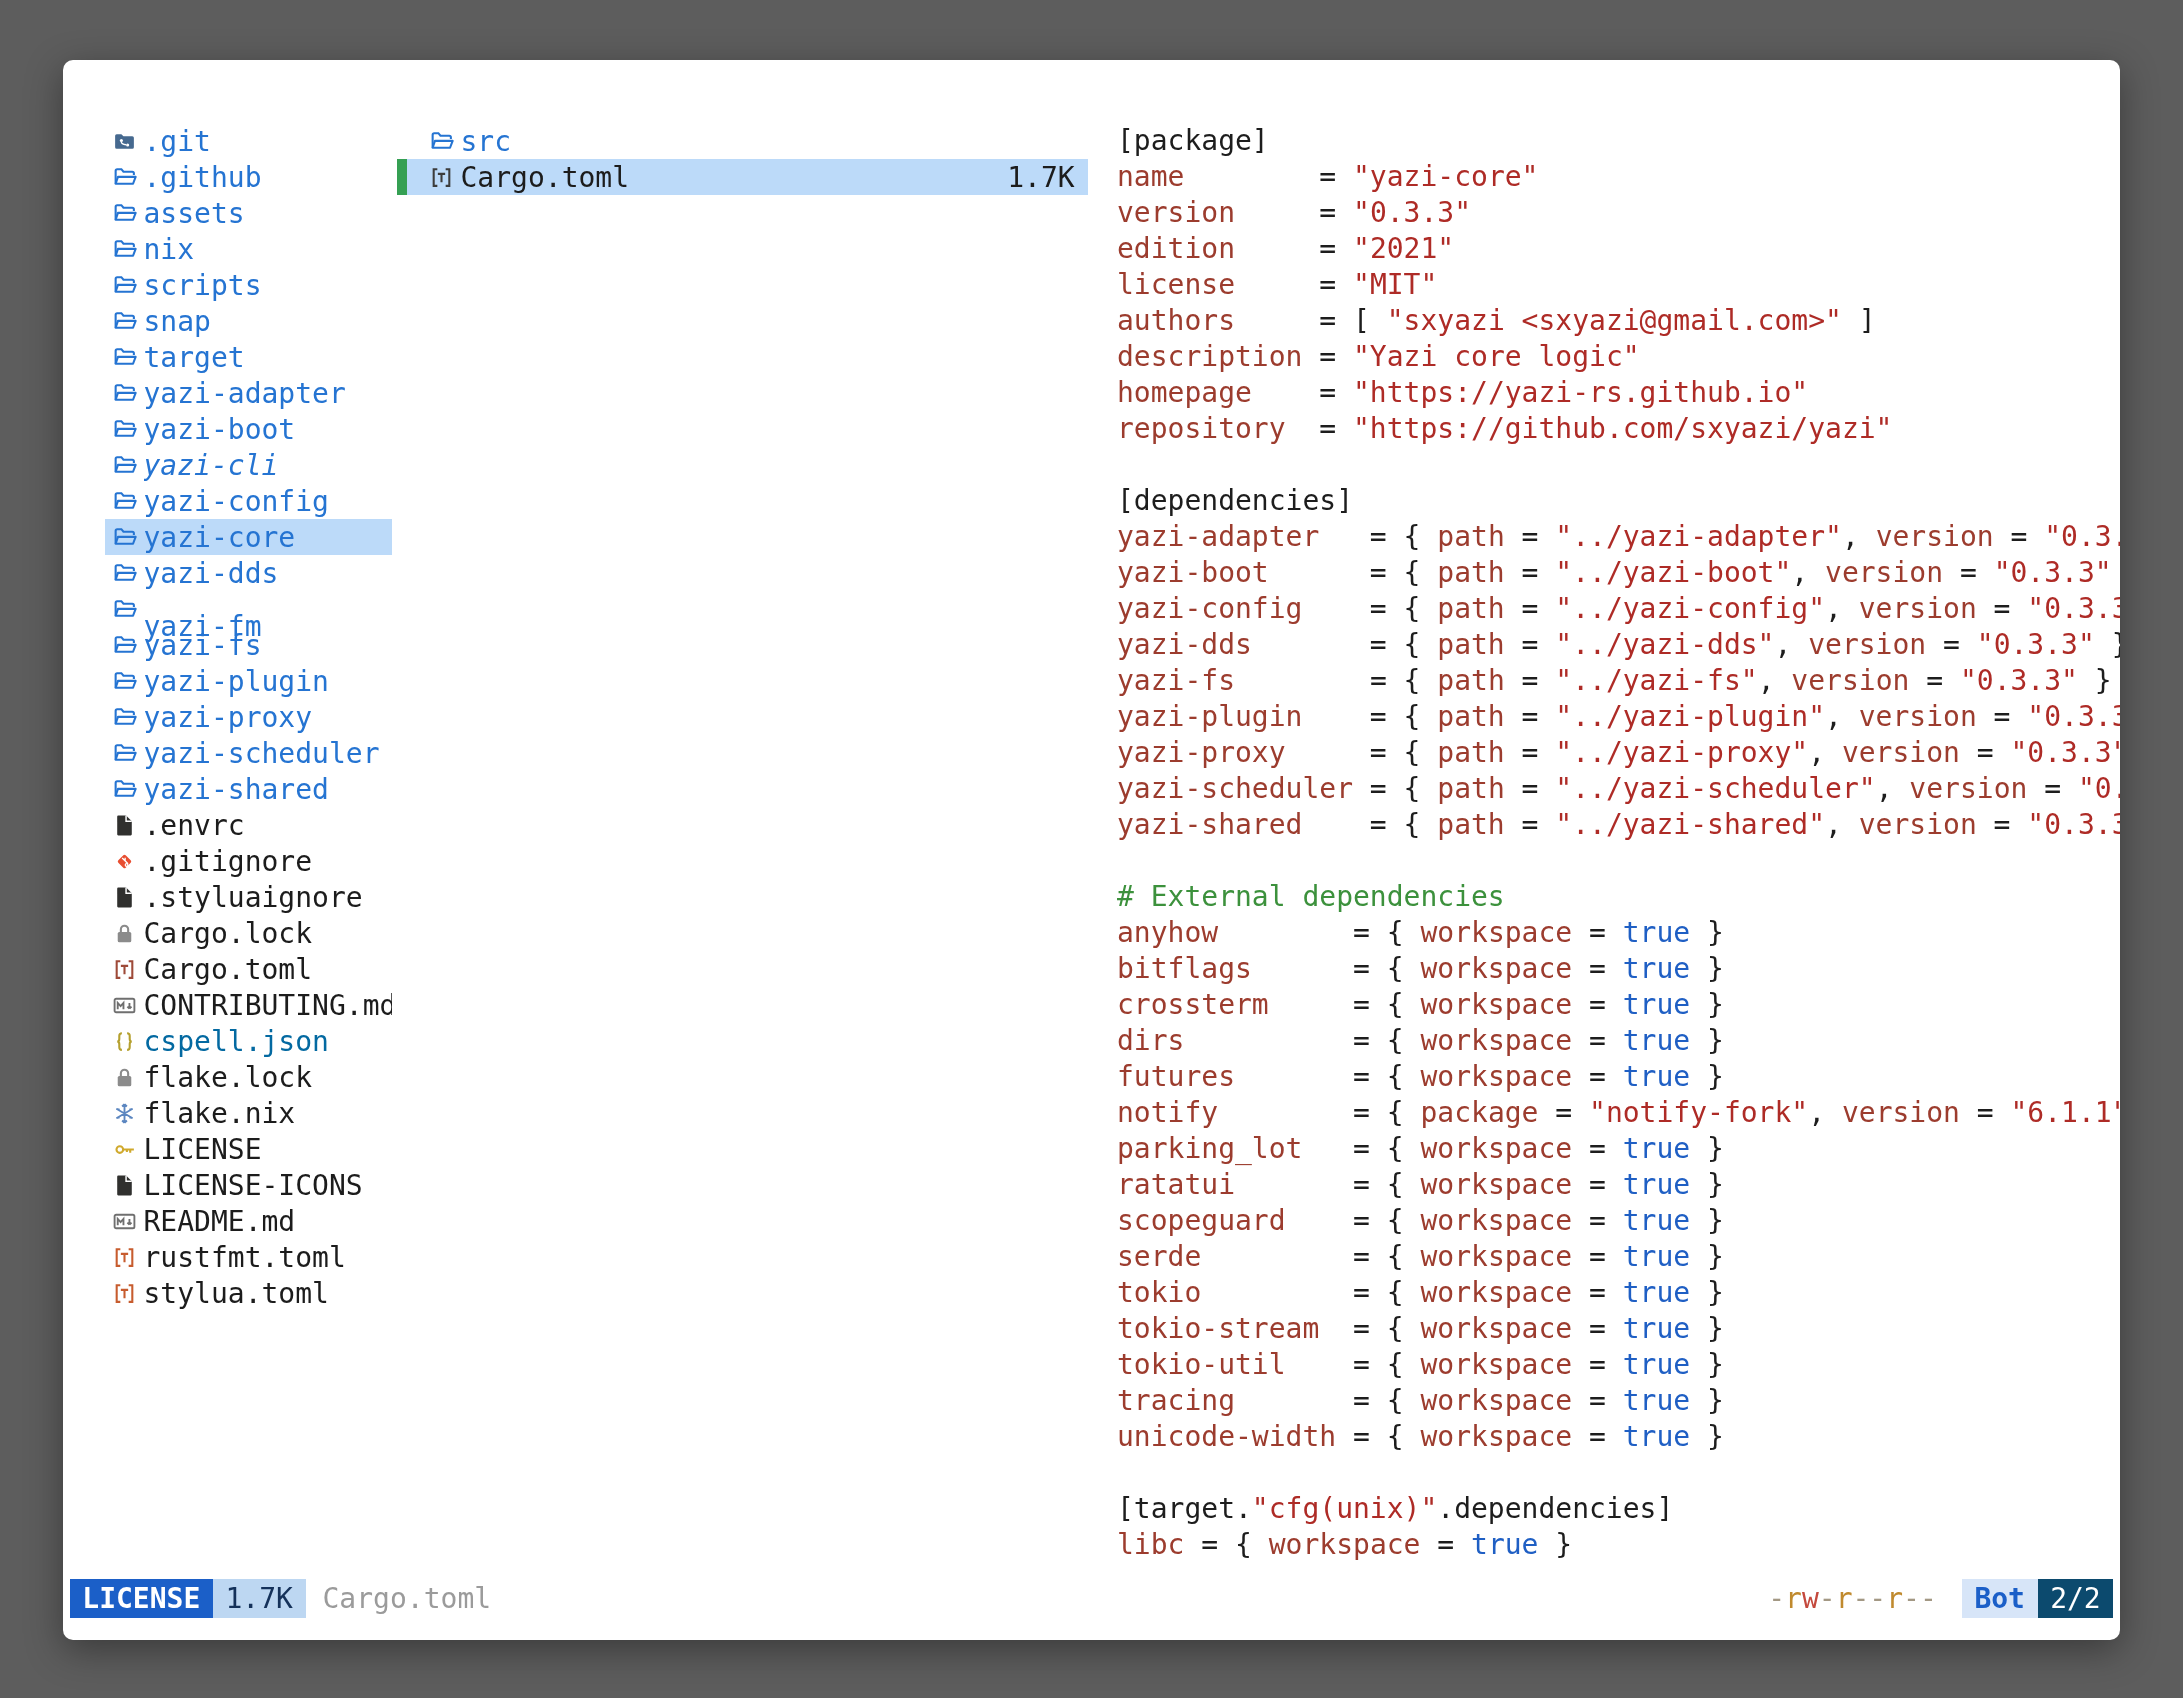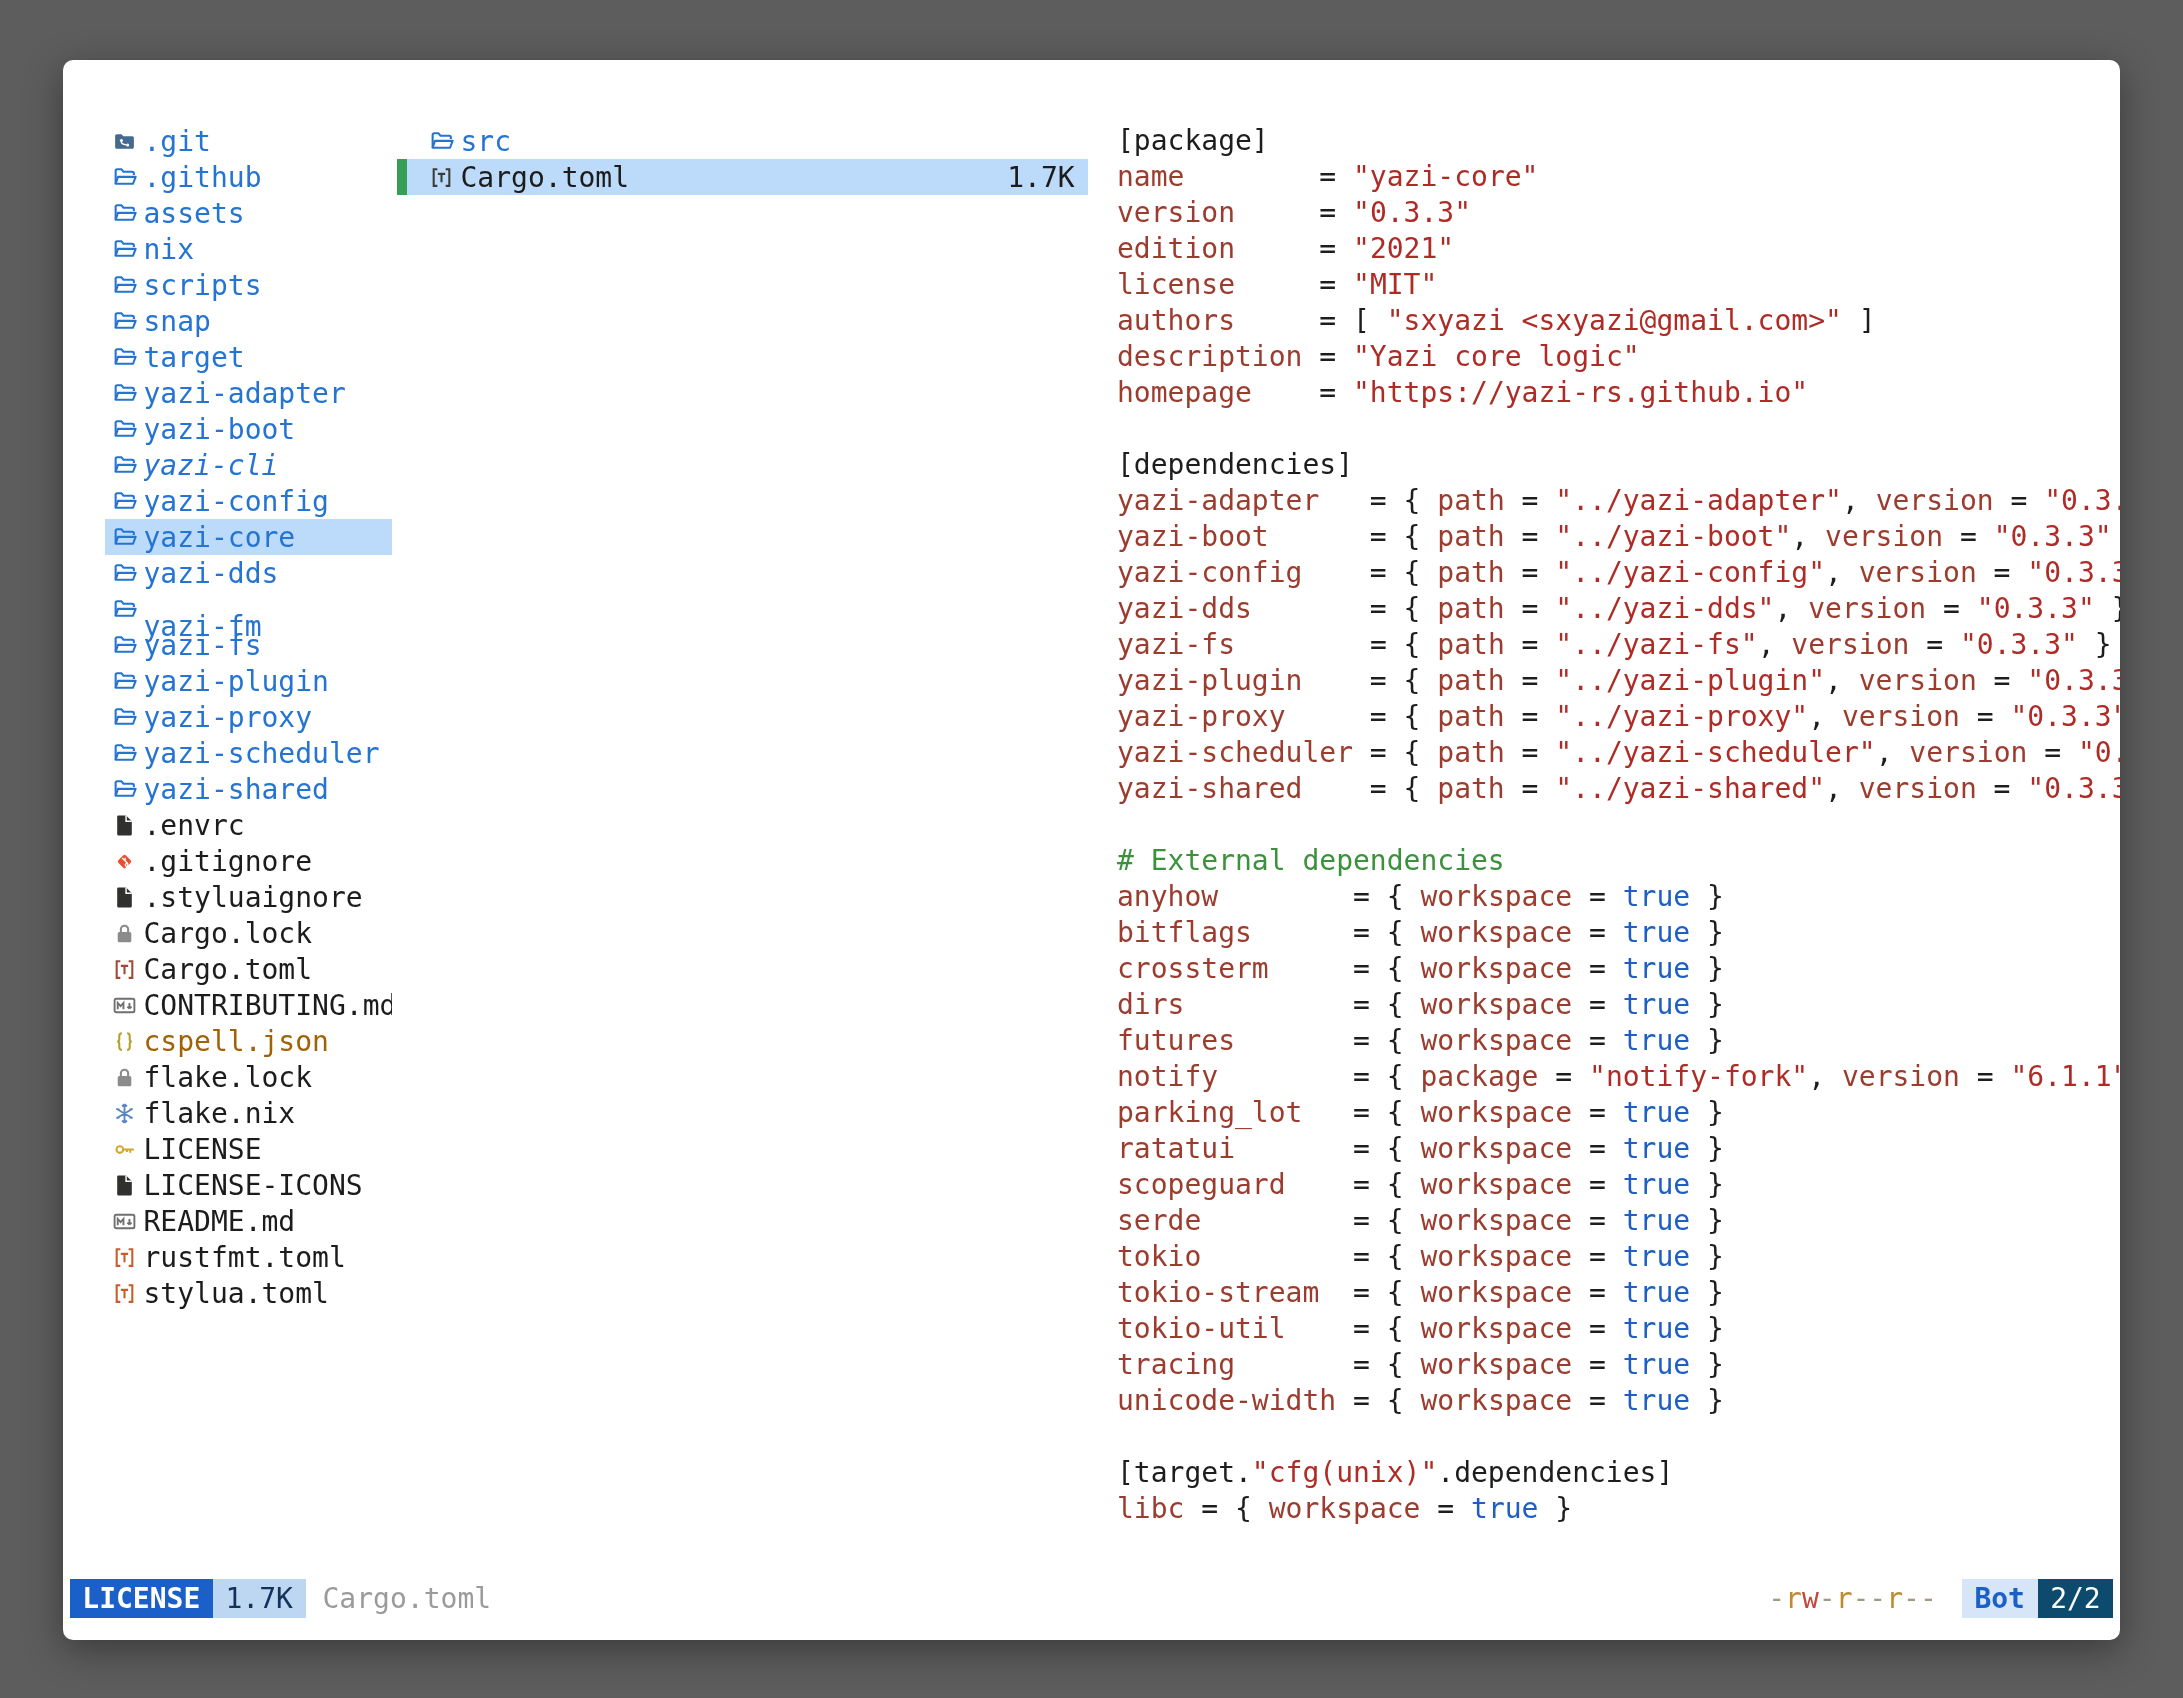--- a/index.html
+++ b/index.html
@@ -156,21 +156,21 @@
         <div class="row"><span class="icon" style="color: rgb(158, 74, 56);"><svg viewBox="0 0 24 24" fill="none" stroke="currentColor" stroke-width="2">
               <path d="M8 4H4.5v16H8M16 4h3.5v16H16M8.5 8.5h7M12 8.5V16.5"></path>
             </svg></span><span class="label" style="color: rgb(28, 28, 28);">Cargo.toml</span></div>
         <div class="row"><span class="icon" style="color: rgb(111, 111, 111);"><svg viewBox="0 0 24 24" fill="none" stroke="currentColor" stroke-width="1.8">
               <rect x="2.5" y="5.5" width="19" height="13" rx="1.5"></rect>
               <path d="M5.5 15.5v-6l2.75 3 2.75-3v6"></path>
               <path d="M16.75 9.5v5.5m0 0-2-2m2 2 2-2"></path>
             </svg></span><span class="label" style="color: rgb(28, 28, 28);">CONTRIBUTING.md</span></div>
         <div class="row"><span class="icon" style="color: rgb(181, 160, 46);"><svg viewBox="0 0 24 24" fill="none" stroke="currentColor" stroke-width="2">
               <path d="M9.5 4C7.5 4 7 5 7 6.5v3C7 11 6.5 12 5 12c1.5 0 2 1 2 2.5v3C7 19 7.5 20 9.5 20M14.5 4c2 0 2.5 1 2.5 2.5v3c0 1.5.5 2.5 2 2.5-1.5 0-2 1-2 2.5v3c0 1.5-.5 2.5-2.5 2.5"></path>
-            </svg></span><span class="label" style="color: #a16207;">cspell.json</span></div>
+            </svg></span><span class="label" style="color: #0369a1;">cspell.json</span></div>
         <div class="row"><span class="icon" style="color: rgb(139, 139, 139);"><svg viewBox="0 0 24 24">
               <rect x="5.5" y="10.5" width="13" height="10" rx="1.6" fill="currentColor"></rect>
               <path d="M8.5 10.5V8a3.5 3.5 0 0 1 7 0v2.5" fill="none" stroke="currentColor" stroke-width="2"></path>
             </svg></span><span class="label" style="color: rgb(28, 28, 28);">flake.lock</span></div>
         <div class="row"><span class="icon" style="color: rgb(91, 134, 192);"><svg viewBox="0 0 24 24" fill="none" stroke="currentColor" stroke-width="1.8">
               <path d="M12 3v18M4.2 7.5l15.6 9M19.8 7.5l-15.6 9M12 3l-2.3 2.3M12 3l2.3 2.3M12 21l-2.3-2.3M12 21l2.3-2.3M4.2 7.5l3.1.9M4.2 16.5l3.1-.9M19.8 7.5l-3.1.9M19.8 16.5l-3.1-.9"></path>
             </svg></span><span class="label" style="color: rgb(28, 28, 28);">flake.nix</span></div>
         <div class="row"><span class="icon" style="color: rgb(208, 169, 44);"><svg viewBox="0 0 24 24" fill="none" stroke="currentColor" stroke-width="2">
               <circle cx="7.5" cy="12" r="3.2"></circle>
               <path d="M10.7 12H21M17.5 12v3.2M14.3 12v2.4"></path>
@@ -202,20 +202,21 @@
       </div>
     <div class="pane pane-preview" id="preview-pane">
         <div class="pline"><span class="tok-p">[package]</span></div>
         <div class="pline"><span class="tok-k">name</span><span class="tok-p">        = </span><span class="tok-s">"yazi-core"</span></div>
         <div class="pline"><span class="tok-k">version</span><span class="tok-p">     = </span><span class="tok-s">"0.3.3"</span></div>
         <div class="pline"><span class="tok-k">edition</span><span class="tok-p">     = </span><span class="tok-s">"2021"</span></div>
         <div class="pline"><span class="tok-k">license</span><span class="tok-p">     = </span><span class="tok-s">"MIT"</span></div>
         <div class="pline"><span class="tok-k">authors</span><span class="tok-p">     = [ </span><span class="tok-s">"sxyazi &lt;sxyazi@gmail.com&gt;"</span><span class="tok-p"> ]</span></div>
         <div class="pline"><span class="tok-k">description</span><span class="tok-p"> = </span><span class="tok-s">"Yazi core logic"</span></div>
         <div class="pline"><span class="tok-k">homepage</span><span class="tok-p">    = </span><span class="tok-s">"https://yazi-rs.github.io"</span></div>
+        <div class="pline"><span class="tok-k">repository</span><span class="tok-p">  = </span><span class="tok-s">"https://github.com/sxyazi/yazi"</span></div>
         <div class="pline"></div>
         <div class="pline"><span class="tok-p">[dependencies]</span></div>
         <div class="pline"><span class="tok-k">yazi-adapter</span><span class="tok-p">   = { </span><span class="tok-k">path</span><span class="tok-p"> = </span><span class="tok-s">"../yazi-adapter"</span><span class="tok-p">, </span><span class="tok-k">version</span><span class="tok-p"> = </span><span class="tok-s">"0.3.3"</span></div>
         <div class="pline"><span class="tok-k">yazi-boot</span><span class="tok-p">      = { </span><span class="tok-k">path</span><span class="tok-p"> = </span><span class="tok-s">"../yazi-boot"</span><span class="tok-p">, </span><span class="tok-k">version</span><span class="tok-p"> = </span><span class="tok-s">"0.3.3"</span><span class="tok-p"> }</span></div>
         <div class="pline"><span class="tok-k">yazi-config</span><span class="tok-p">    = { </span><span class="tok-k">path</span><span class="tok-p"> = </span><span class="tok-s">"../yazi-config"</span><span class="tok-p">, </span><span class="tok-k">version</span><span class="tok-p"> = </span><span class="tok-s">"0.3.3"</span></div>
         <div class="pline"><span class="tok-k">yazi-dds</span><span class="tok-p">       = { </span><span class="tok-k">path</span><span class="tok-p"> = </span><span class="tok-s">"../yazi-dds"</span><span class="tok-p">, </span><span class="tok-k">version</span><span class="tok-p"> = </span><span class="tok-s">"0.3.3"</span><span class="tok-p"> }</span></div>
         <div class="pline"><span class="tok-k">yazi-fs</span><span class="tok-p">        = { </span><span class="tok-k">path</span><span class="tok-p"> = </span><span class="tok-s">"../yazi-fs"</span><span class="tok-p">, </span><span class="tok-k">version</span><span class="tok-p"> = </span><span class="tok-s">"0.3.3"</span><span class="tok-p"> }</span></div>
         <div class="pline"><span class="tok-k">yazi-plugin</span><span class="tok-p">    = { </span><span class="tok-k">path</span><span class="tok-p"> = </span><span class="tok-s">"../yazi-plugin"</span><span class="tok-p">, </span><span class="tok-k">version</span><span class="tok-p"> = </span><span class="tok-s">"0.3.3"</span></div>
         <div class="pline"><span class="tok-k">yazi-proxy</span><span class="tok-p">     = { </span><span class="tok-k">path</span><span class="tok-p"> = </span><span class="tok-s">"../yazi-proxy"</span><span class="tok-p">, </span><span class="tok-k">version</span><span class="tok-p"> = </span><span class="tok-s">"0.3.3"</span><span class="tok-p"> }</span></div>
         <div class="pline"><span class="tok-k">yazi-scheduler</span><span class="tok-p"> = { </span><span class="tok-k">path</span><span class="tok-p"> = </span><span class="tok-s">"../yazi-scheduler"</span><span class="tok-p">, </span><span class="tok-k">version</span><span class="tok-p"> = </span><span class="tok-s">"0.3.3"</span></div>

